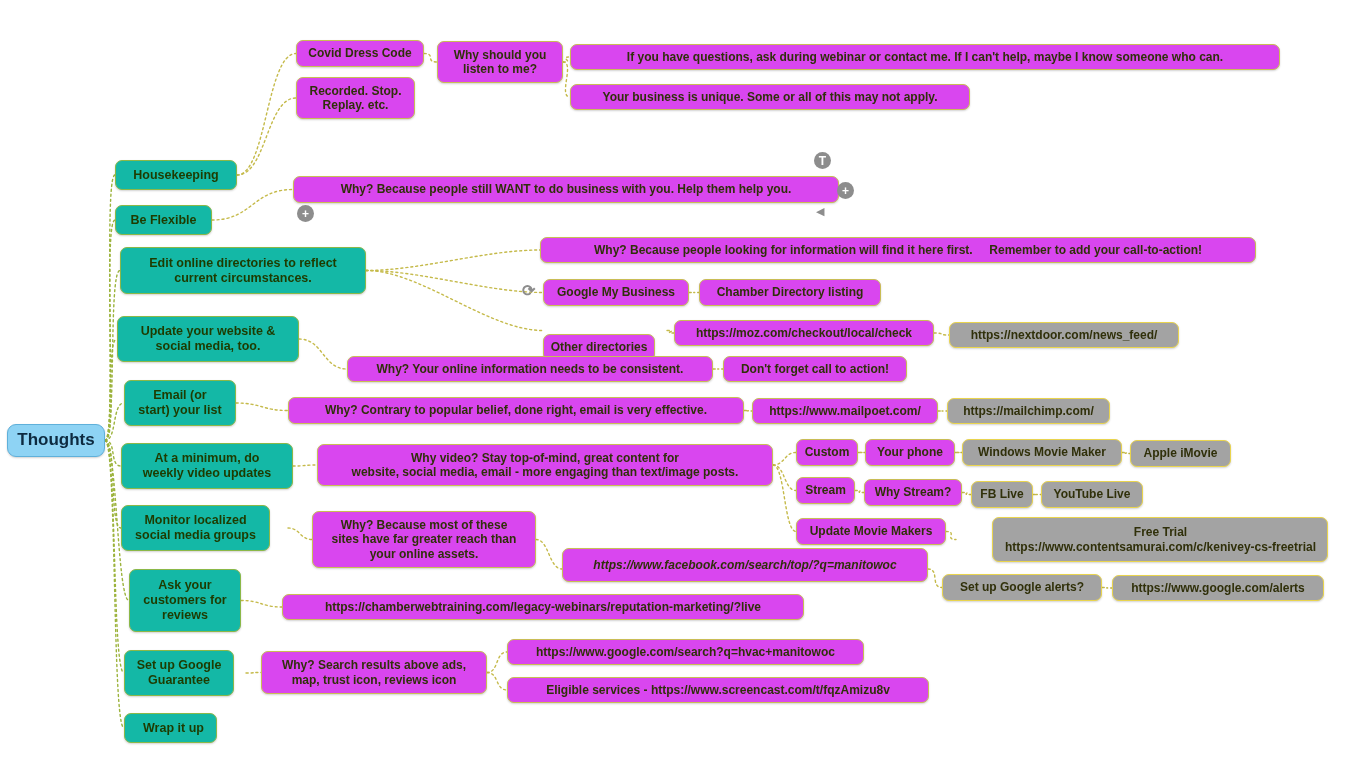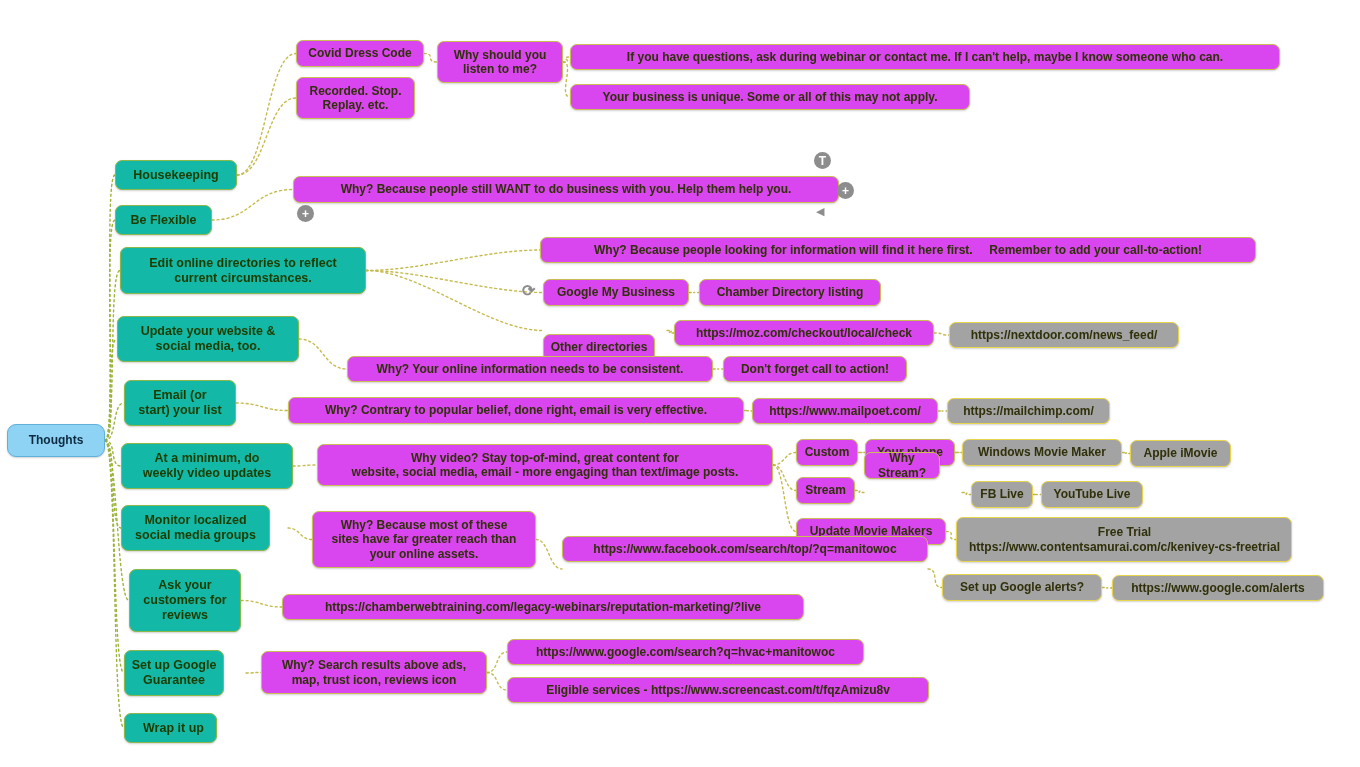--- a/index.html
+++ b/index.html
@@ -8,21 +8,21 @@
   #edges { position:absolute; left:0; top:0; width:1360px; height:767px; }
   #edges path { fill:none; stroke-width:1.4; stroke-dasharray:2 3; stroke-linecap:round; }
   #edges path.g { stroke:#9cb33c; }
   #edges path.y { stroke:#c5ba4a; }
   .node {
     position:absolute; display:flex; align-items:center; justify-content:center;
     text-align:center; font-weight:bold; font-size:12px; line-height:1.18;
     border-radius:7px; white-space:pre-line; padding:2px 6px;
     box-shadow:0 1px 2px rgba(0,0,0,0.18); cursor:default;
   }
-  .node.root  { background:#8ed3f4; border:1px solid #5fb0da; color:#0d2a40; font-size:12px; border-radius:9px;text-align:right; }
+  .node.root  { background:#8ed3f4; border:1px solid #5fb0da; color:#0d2a40; font-size:17px; border-radius:9px;text-align:right; }
   .node.green { background:#14b8a6; border:1.5px solid #8bb848; color:#1e3b00; font-size:12.5px; }
   .node.khaki { background:#d946ef; border:1.5px solid #c9bd55; color:#30300a; }
   .node.cream { background:#a3a3a3; border:1.5px solid #e9d44e; color:#30300a; }
   .icon-circle {
     position:absolute; width:17px; height:17px; border-radius:50%;
     background:#8d8d8d; color:#ffffff; font-size:12px; font-weight:bold;
     display:flex; align-items:center; justify-content:center; line-height:1;
   }
   .icon-plain { position:absolute; color:#8d8d8d; font-size:11px; line-height:1; }
   .icon-plain.lg { font-size:16px; font-weight:bold; }
@@ -88,21 +88,21 @@
 social media, too.</div>
     <div class="node green" style="left: 124px; top: 380px; width: 112px; height: 46px;">Email (or
 start) your list</div>
     <div class="node green" style="left: 121px; top: 443px; width: 172px; height: 46px;">At a minimum, do
 weekly video updates</div>
     <div class="node green" style="left: 121px; top: 505px; width: 149px; height: 46px;">Monitor localized
 social media groups</div>
     <div class="node green" style="left: 129px; top: 569px; width: 112px; height: 63px;">Ask your
 customers for
 reviews</div>
-    <div class="node green" style="left: 124px; top: 650px; width: 100px; height: 46px;">Set up Google
+    <div class="node green" style="left: 124px; top: 650px; width: 110px; height: 46px;">Set up Google
 Guarantee</div>
     <div class="node green" style="left: 124px; top: 713px; width: 93px; height: 30px; padding-left: 12px;">Wrap it up</div>
     <div class="node khaki" style="left: 296px; top: 40px; width: 128px; height: 27px;">Covid Dress Code</div>
     <div class="node khaki" style="left: 296px; top: 77px; width: 119px; height: 42px;">Recorded. Stop.
 Replay. etc.</div>
     <div class="node khaki" style="left: 437px; top: 41px; width: 126px; height: 42px;">Why should you
 listen to me?</div>
     <div class="node khaki" style="left: 570px; top: 44px; width: 710px; height: 26px; padding-left: 6px;">If you have questions, ask during webinar or contact me. If I can't help, maybe I know someone who can.</div>
     <div class="node khaki" style="left: 570px; top: 84px; width: 400px; height: 26px;">Your business is unique. Some or all of this may not apply.</div>
     <div class="node khaki" style="left: 293px; top: 176px; width: 546px; height: 27px;">Why? Because people still WANT to do business with you. Help them help you.</div>
@@ -117,30 +117,30 @@
     <div class="node khaki" style="left: 288px; top: 397px; width: 456px; height: 27px;">Why? Contrary to popular belief, done right, email is very effective.</div>
     <div class="node khaki" style="left: 752px; top: 398px; width: 186px; height: 26px;">https://www.mailpoet.com/</div>
     <div class="node cream" style="left: 947px; top: 398px; width: 163px; height: 26px;">https://mailchimp.com/</div>
     <div class="node khaki" style="left: 317px; top: 444px; width: 456px; height: 42px;">Why video? Stay top-of-mind, great content for
 website, social media, email - more engaging than text/image posts.</div>
     <div class="node khaki" style="left: 796px; top: 439px; width: 62px; height: 27px;">Custom</div>
     <div class="node khaki" style="left: 865px; top: 439px; width: 90px; height: 27px;">Your phone</div>
     <div class="node cream" style="left: 962px; top: 439px; width: 160px; height: 27px;">Windows Movie Maker</div>
     <div class="node cream" style="left: 1130px; top: 440px; width: 101px; height: 27px;">Apple iMovie</div>
     <div class="node khaki" style="left: 796px; top: 477px; width: 59px; height: 27px;">Stream</div>
-    <div class="node khaki" style="left: 864px; top: 452px; width: 76px; height: 27px;">Why Stream?</div>
+    <div class="node khaki" style="left: 864px; top: 479px; width: 98px; height: 27px;">Why Stream?</div>
     <div class="node cream" style="left: 971px; top: 481px; width: 62px; height: 27px;">FB Live</div>
     <div class="node cream" style="left: 1041px; top: 481px; width: 102px; height: 27px;">YouTube Live</div>
     <div class="node khaki" style="left: 312px; top: 511px; width: 224px; height: 57px;">Why? Because most of these
 sites have far greater reach than
 your online assets.</div>
     <div class="node khaki" style="left: 796px; top: 518px; width: 150px; height: 27px;">Update Movie Makers</div>
-    <div class="node cream" style="left: 956px; top: 517px; width: 336px; height: 45px; padding-left: 7px;">Free Trial
+    <div class="node cream" style="left: 992px; top: 517px; width: 336px; height: 45px; padding-left: 7px;">Free Trial
 https://www.contentsamurai.com/c/kenivey-cs-freetrial</div>
-    <div class="node khaki" style="left: 562px; top: 536px; width: 366px; height: 26px;">https://www.facebook.com/search/top/?q=manitowoc</div>
+    <div class="node khaki" style="left: 562px; top: 548px; width: 366px; height: 34px; font-style: italic;">https://www.facebook.com/search/top/?q=manitowoc</div>
     <div class="node cream" style="left: 942px; top: 574px; width: 160px; height: 27px;">Set up Google alerts?</div>
     <div class="node cream" style="left: 1112px; top: 575px; width: 212px; height: 26px;">https://www.google.com/alerts</div>
     <div class="node khaki" style="left: 282px; top: 594px; width: 522px; height: 26px;">https://chamberwebtraining.com/legacy-webinars/reputation-marketing/?live</div>
     <div class="node khaki" style="left: 261px; top: 651px; width: 226px; height: 43px;">Why? Search results above ads,
 map, trust icon, reviews icon</div>
     <div class="node khaki" style="left: 507px; top: 639px; width: 357px; height: 26px;">https://www.google.com/search?q=hvac+manitowoc</div>
     <div class="node khaki" style="left: 507px; top: 677px; width: 422px; height: 26px;">Eligible services - https://www.screencast.com/t/fqzAmizu8v</div>
     <span class="icon-circle" style="left: 814px; top: 152px;">T</span>
     <span class="icon-circle" style="left: 837px; top: 182px;">+</span>
     <span class="icon-circle" style="left: 297px; top: 205px;">+</span>

